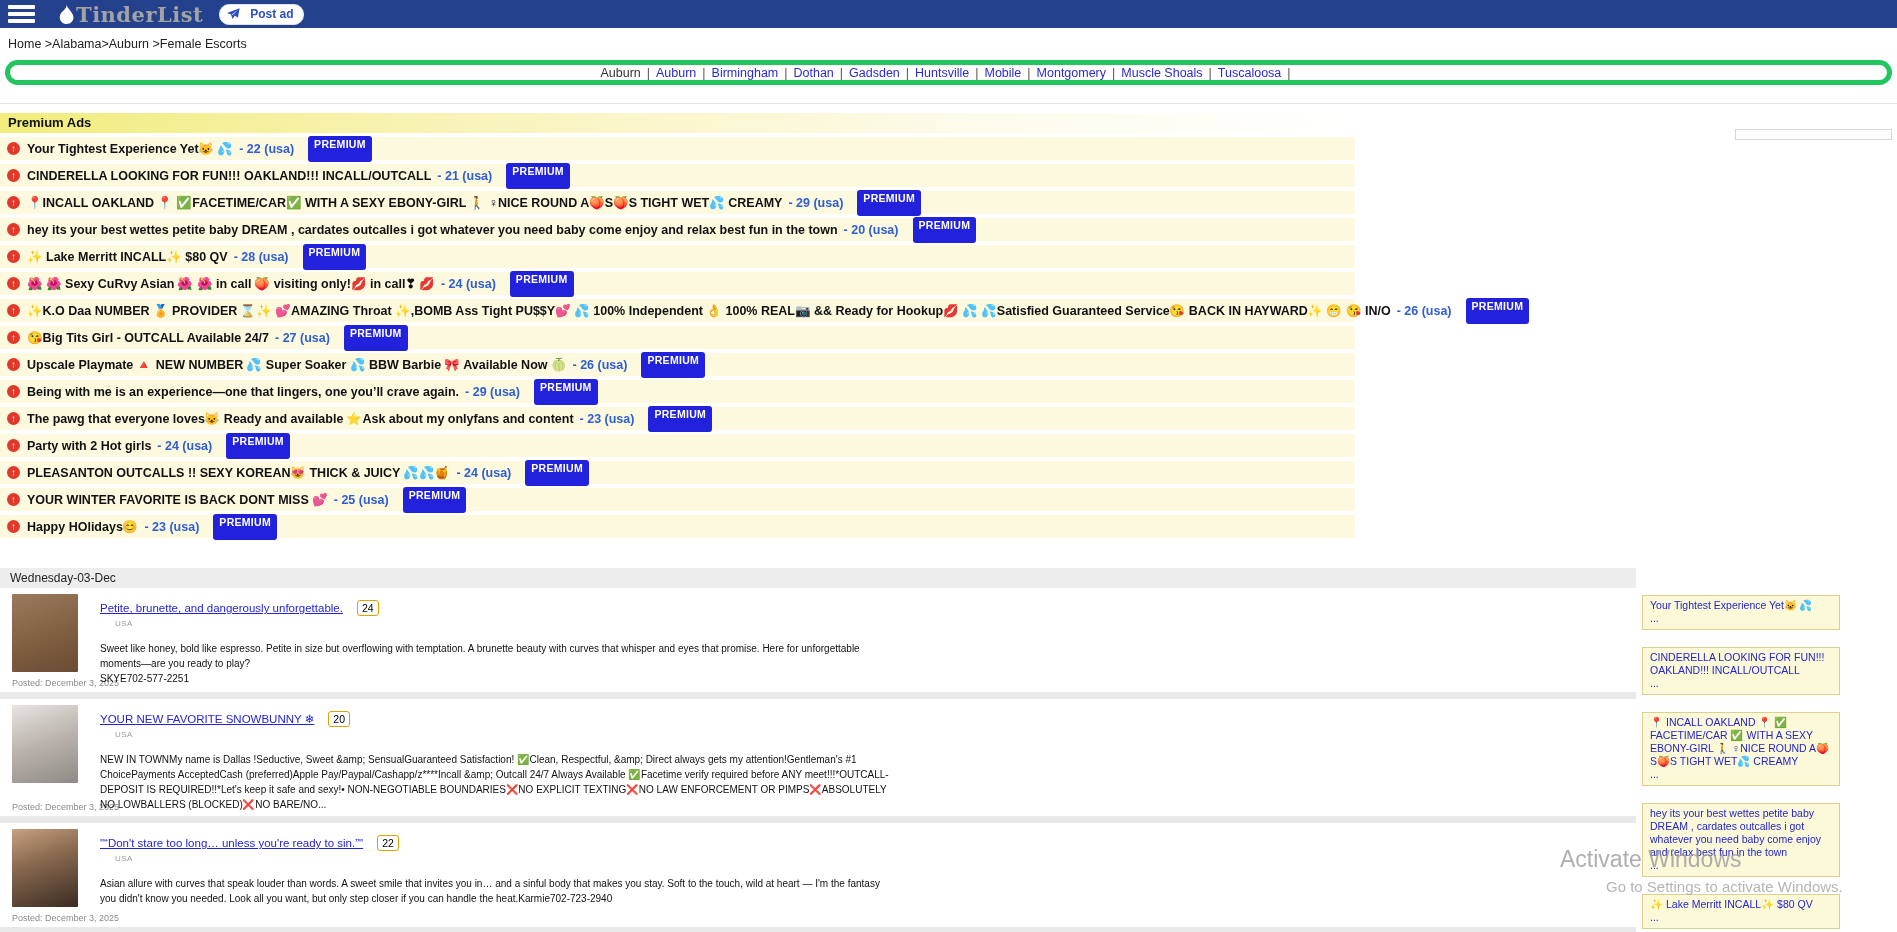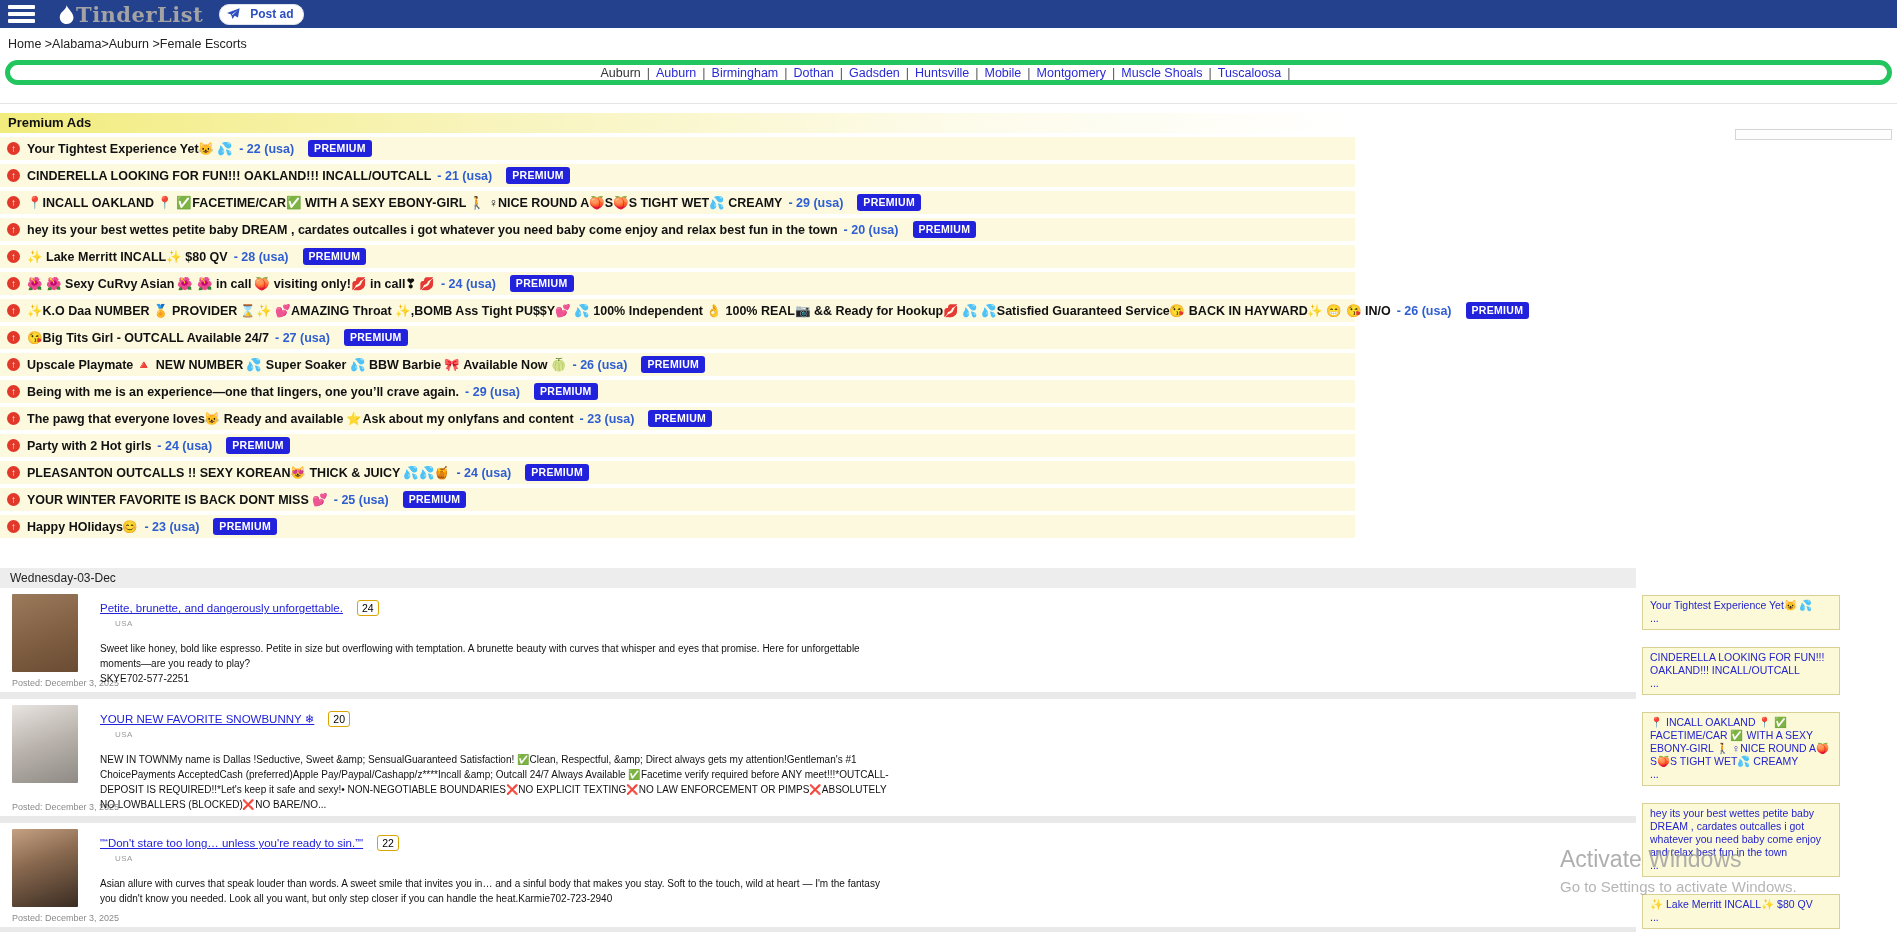--- a/index.html
+++ b/index.html
@@ -37,21 +37,21 @@
   .premium-head { margin-top:9px; width:1355px; height:20px; line-height:20px; padding-left:8px;
                   font-size:13px; font-weight:bold; color:#111;
                   background:linear-gradient(to right,#f2ec7c 0%,#f8f4bb 35%,#fdfbe9 70%,#ffffff 100%); }
   .prow { width:1355px; height:23px; margin-top:4px; background:#fcf9df; display:flex;
           align-items:center; padding-left:7px; white-space:nowrap; cursor:pointer; }
   .up { flex:none; width:13px; height:13px; border-radius:50%; background:#e2382a; color:#fff;
         font-size:10px; line-height:13px; text-align:center; font-weight:bold; margin-right:7px; }
   .ptitle { font-size:12.5px; font-weight:bold; color:#111; }
   .pmeta  { font-size:12.5px; font-weight:bold; color:#2e5ed2; margin-left:6px; }
   .pbadge { background:#2222dd; color:#fff; font-size:10.5px; font-weight:bold; letter-spacing:.3px;
-            padding:2px 6px 3px; border-radius:3px; margin-left:14px; }
+            padding:2px 6px 12px; border-radius:3px; margin-left:14px; }
 
   
   .datebar { margin-top:30px; width:1636px; background:#ededed; font-size:12px; color:#222;
              padding:3px 0 3px 10px; }
 
   
   .listings { width:1636px; }
   .listing { display:flex; padding-top:6px; background:#fff; }
   .lsep { height:7px; background:#e9e9e9; width:1636px; margin-top:4px; }
   .lleft { flex:none; width:88px; margin-left:12px; display:flex; flex-direction:column; }
@@ -72,21 +72,21 @@
   
   .sidebar { position:absolute; left:1642px; top:595px; width:198px; }
   .sbox { background:#fbf9d8; border:1px solid #d8d193; padding:3px 7px 4px; margin-bottom:17px;
           font-size:10.5px; line-height:13px; color:#2424cc; cursor:pointer; }
   .sbox .smore { display:block; }
 
   
   .topright-box { position:absolute; left:1735px; top:129px; width:157px; height:11px;
                   background:#fdfdfd; border:1px solid #d5d5d5; }
   .wm1 { position:absolute; left:1560px; top:846px; font-size:23px; color:#9b9b9b; opacity:.8; }
-  .wm2 { position:absolute; left:1560px; top:878px; font-size:15px; color:#a3a3a3; opacity:.8; }
+  .wm2 { position:absolute; left:1606px; top:878px; font-size:15px; color:#a3a3a3; opacity:.8; }
 </style>
 </head>
 <body>
 
 <div class="topbar">
   <div class="hamburger">
       <i></i>
       <i></i>
       <i></i>
     </div>

